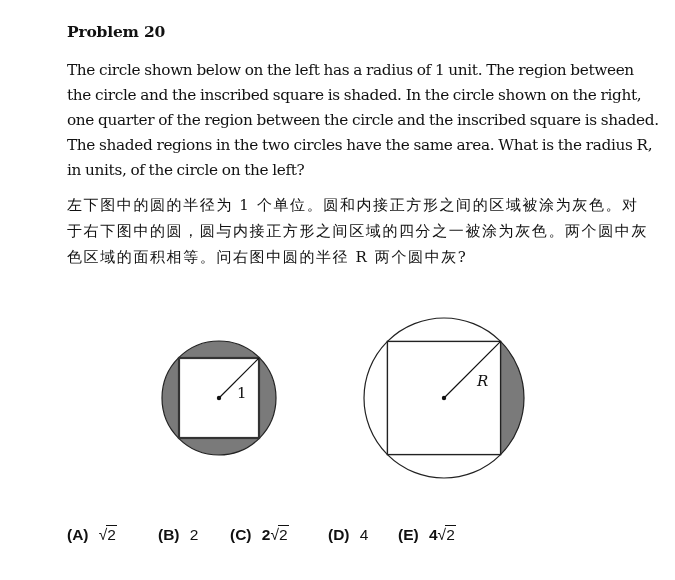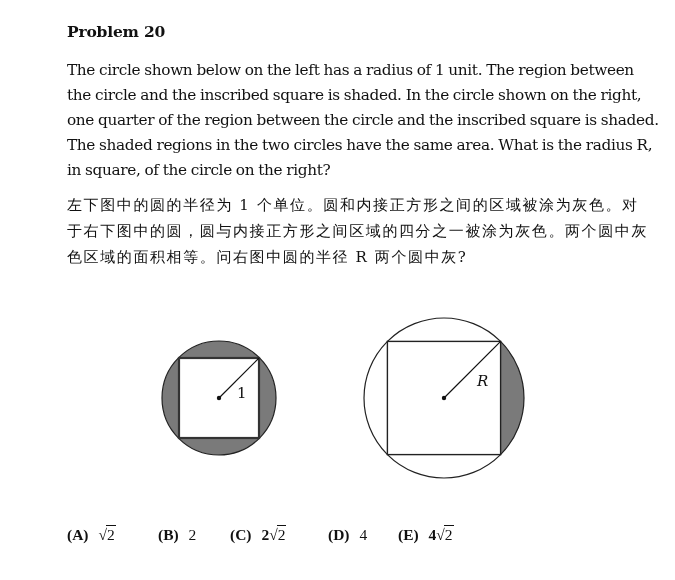--- a/index.html
+++ b/index.html
@@ -8,40 +8,40 @@
   .title { position: absolute; left: 67px; top: 22px; font-size: 15.5px; font-weight: bold;
            font-family: "DejaVu Serif", serif; letter-spacing: -0.2px; }
   .en { position: absolute; left: 67px; top: 58px; width: 560px; font-size: 15.3px; line-height: 25px;
         font-family: "DejaVu Serif", serif; letter-spacing: -0.35px; word-spacing: -0.5px; }
   .en p { margin: 0; white-space: nowrap; }
   .zh { position: absolute; left: 67px; top: 192px; width: 560px; font-size: 15px; line-height: 26px;
         font-family: "DejaVu Serif", serif; letter-spacing: 1.6px; }
   .zh p { margin: 0; white-space: nowrap; }
   .fig { position: absolute; left: 0; top: 0; }
   .choices { position: absolute; top: 526px; left: 0; width: 675px; height: 24px; font-size: 15.5px;
-             font-family: Liberation Serif, serif; }
+             font-family: Liberation Sans, sans-serif; }
   .choice { position: absolute; top: 0; white-space: nowrap; }
   .choice .lbl { font-weight: bold; margin-right: 6px; }
   .choice .val { font-weight: normal; }
   .choice .val.bold { font-weight: bold; }
   .sqrt { display: inline-block; }
   .sqrt .rad { font-weight: normal; }
   .sqrt .arg { border-top: 1.2px solid #111; padding: 0 1px; margin-left: -1px; }
 </style>
 </head>
 <body>
 
 <div class="title">Problem 20</div>
 
 <div class="en">
   <p>The circle shown below on the left has a radius of 1 unit. The region between</p>
   <p>the circle and the inscribed square is shaded. In the circle shown on the right,</p>
   <p>one quarter of the region between the circle and the inscribed square is shaded.</p>
   <p>The shaded regions in the two circles have the same area. What is the radius  R,</p>
-  <p>in square, of the circle on the right?</p>
+  <p>in units, of the circle on the left?</p>
 </div>
 
 <div class="zh">
   <p>左下图中的圆的半径为 1 个单位。圆和内接正方形之间的区域被涂为灰色。对</p>
   <p>于右下图中的圆，圆与内接正方形之间区域的四分之一被涂为灰色。两个圆中灰</p>
   <p>色区域的面积相等。问右图中圆的半径 R 两个圆中灰?</p>
 </div>
 
 <svg class="fig" width="675" height="580">
 

